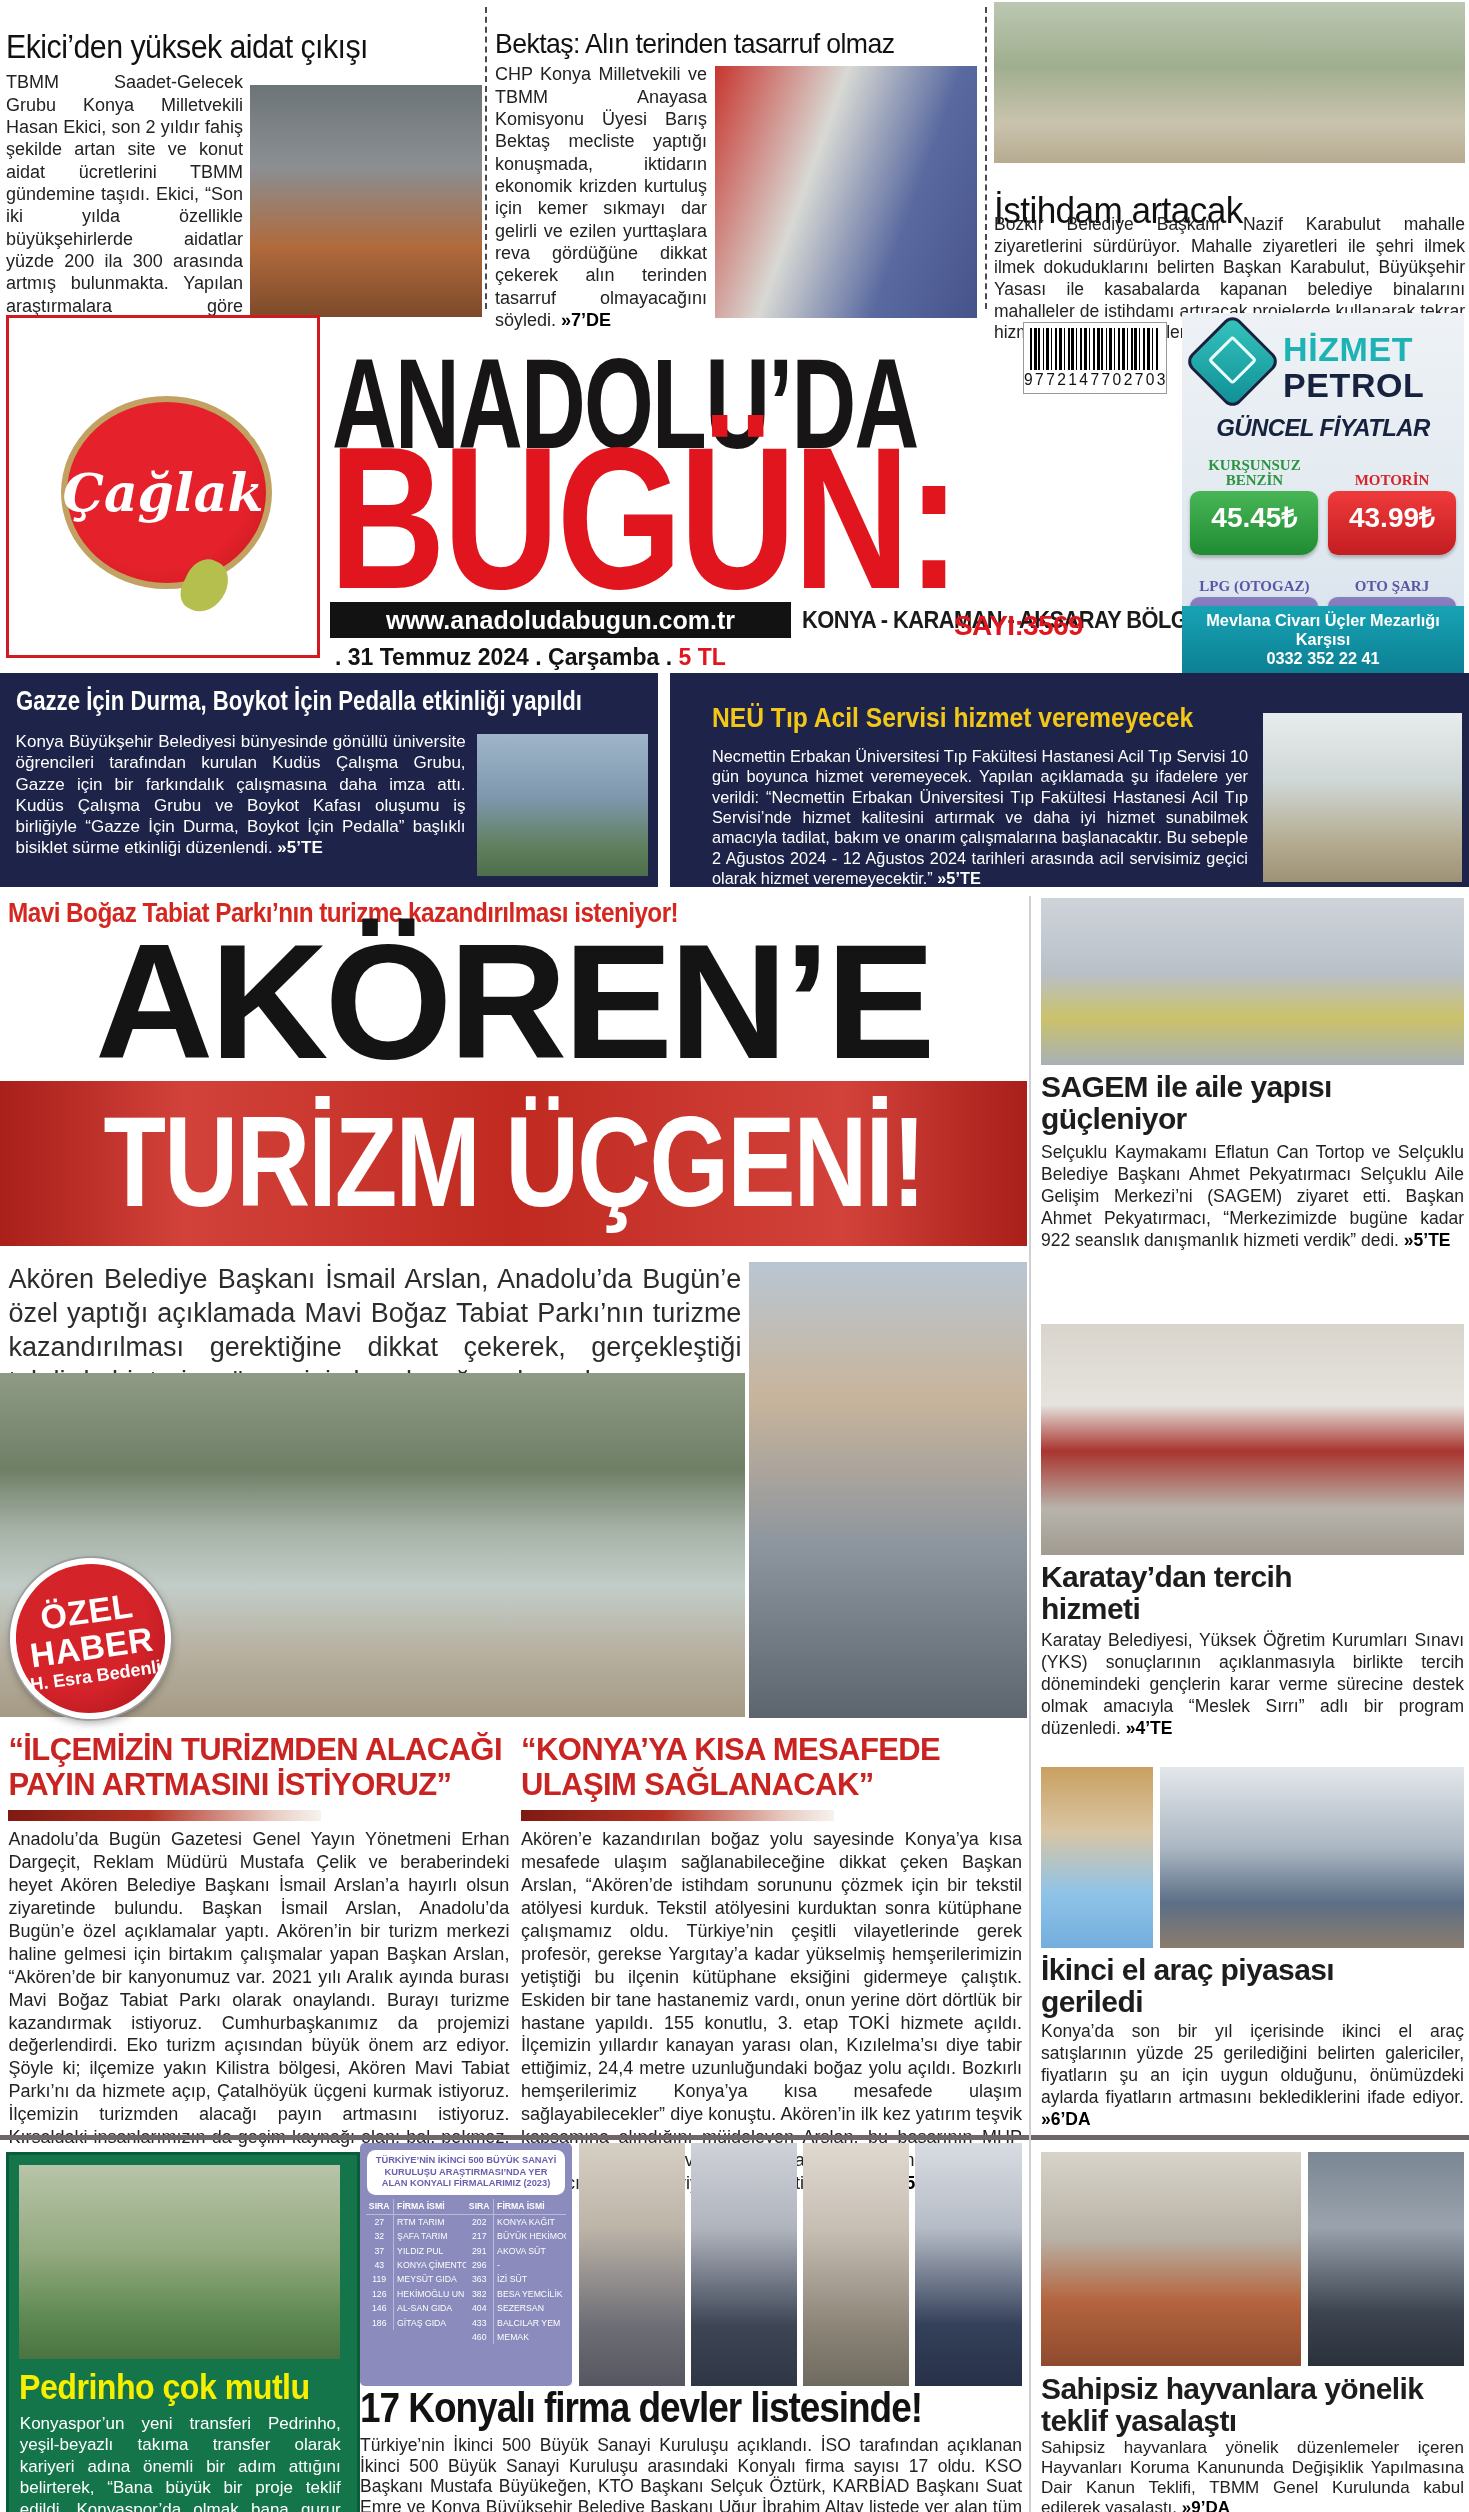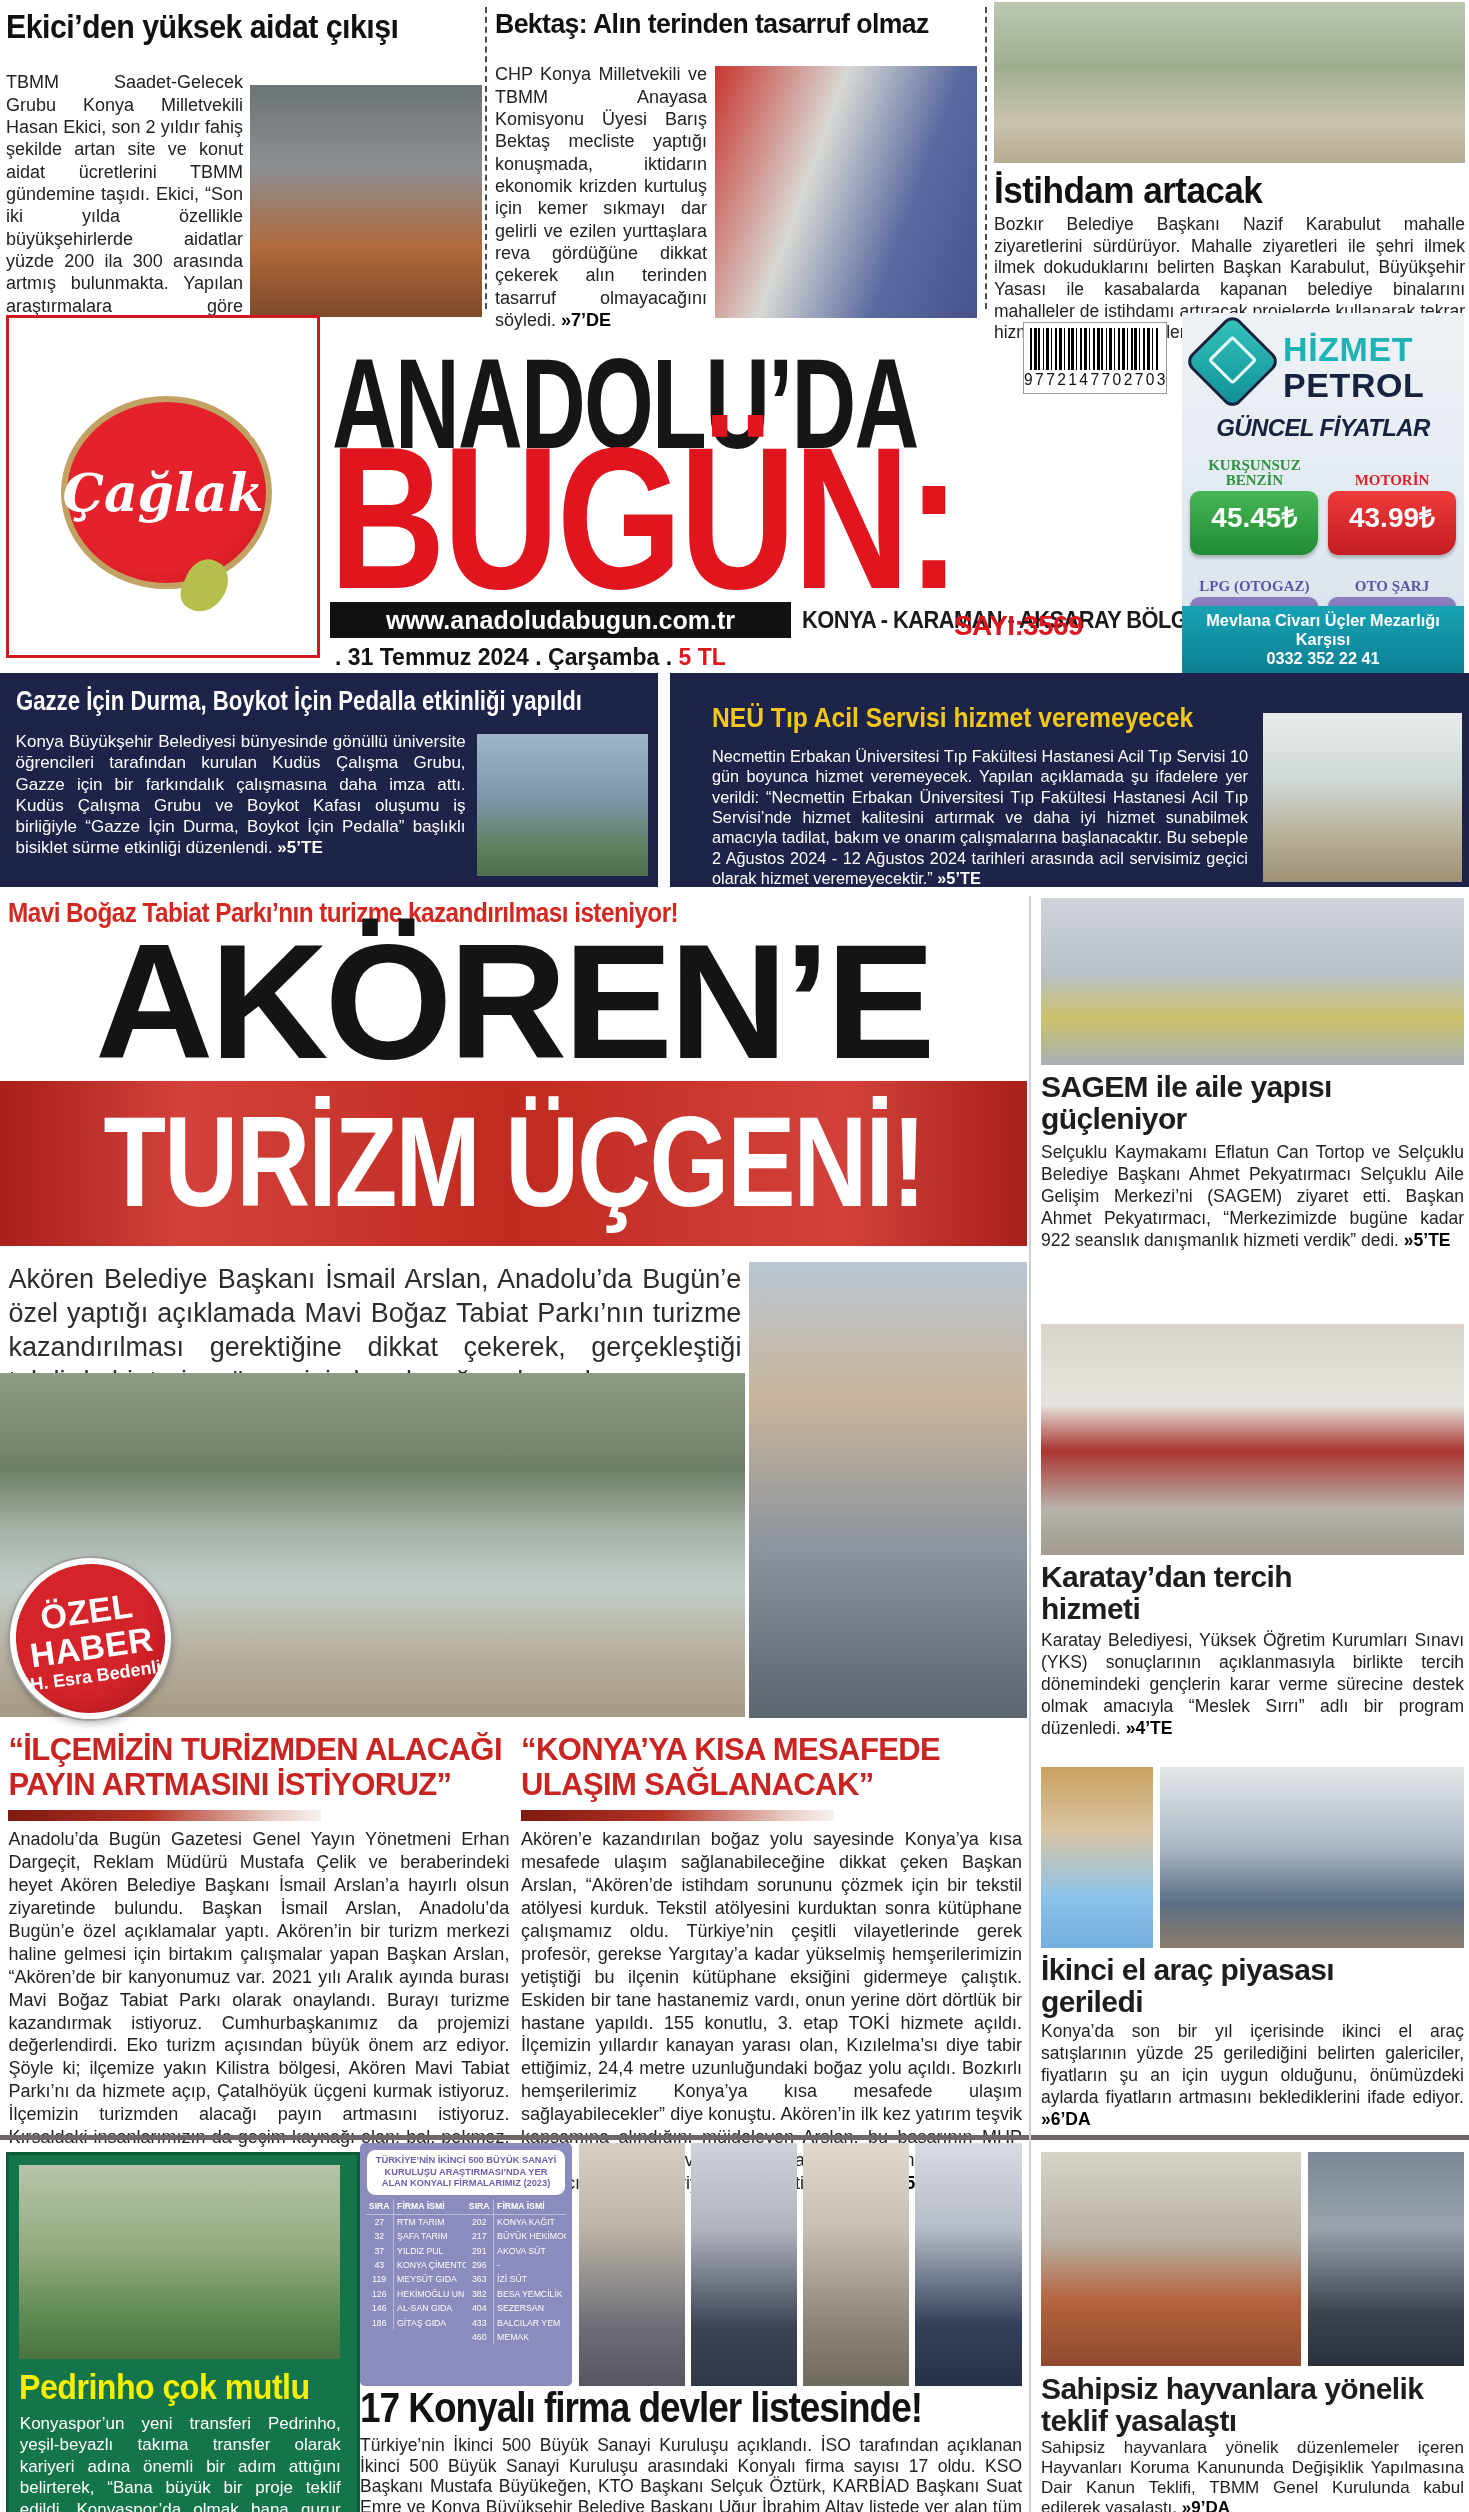--- a/index.html
+++ b/index.html
@@ -5,21 +5,21 @@
   html,body{margin:0;padding:0;background:#888;}
   #page{position:relative;width:1469px;height:2512px;background:#fff;overflow:hidden;
         font-family:"Liberation Sans",sans-serif;color:#1a1a1a;}
   .abs{position:absolute;}
   .ph{position:absolute;background:linear-gradient(135deg,#b9c2c9,#8d979e);}
   .jbody{text-align:justify;font-size:18px;line-height:1.24;color:#222;}
   .jbody .ref{color:#000;font-weight:bold;white-space:nowrap;}
   .whitebody{color:#fff;}
   .whitebody .ref{color:#fff;}
   .cx{display:inline-block;transform-origin:0 50%;white-space:nowrap;}
-  .hl{font-weight:bold;color:#111;letter-spacing:-0.6px;}
+  .hl{font-weight:normal;color:#111;letter-spacing:-0.6px;margin-top:20px;}
   
   .vdash{position:absolute;border-left:2.4px dashed #4a4a4a;}
   
   #caglak{left:6px;top:315px;width:308px;height:337px;border:3px solid #d11a1f;background:#fff;}
   #caglak .blob{position:absolute;left:52px;top:78px;width:199px;height:181px;border-radius:50%;
      background:radial-gradient(circle at 45% 40%,#e5222b 60%,#c3161d 100%);border:6px solid #c2a262;}
   #caglak .script{position:absolute;left:0;width:100%;top:144px;text-align:center;
      font-family:"DejaVu Serif",serif;font-style:italic;font-weight:bold;font-size:52px;color:#fff;}
   #caglak .reg{position:absolute;left:240px;top:101px;color:#fff;font-size:20.5px;font-weight:bold;}
   #caglak .splash{position:absolute;left:175px;top:241px;width:42px;height:54px;border-radius:50% 50% 60% 40%;

